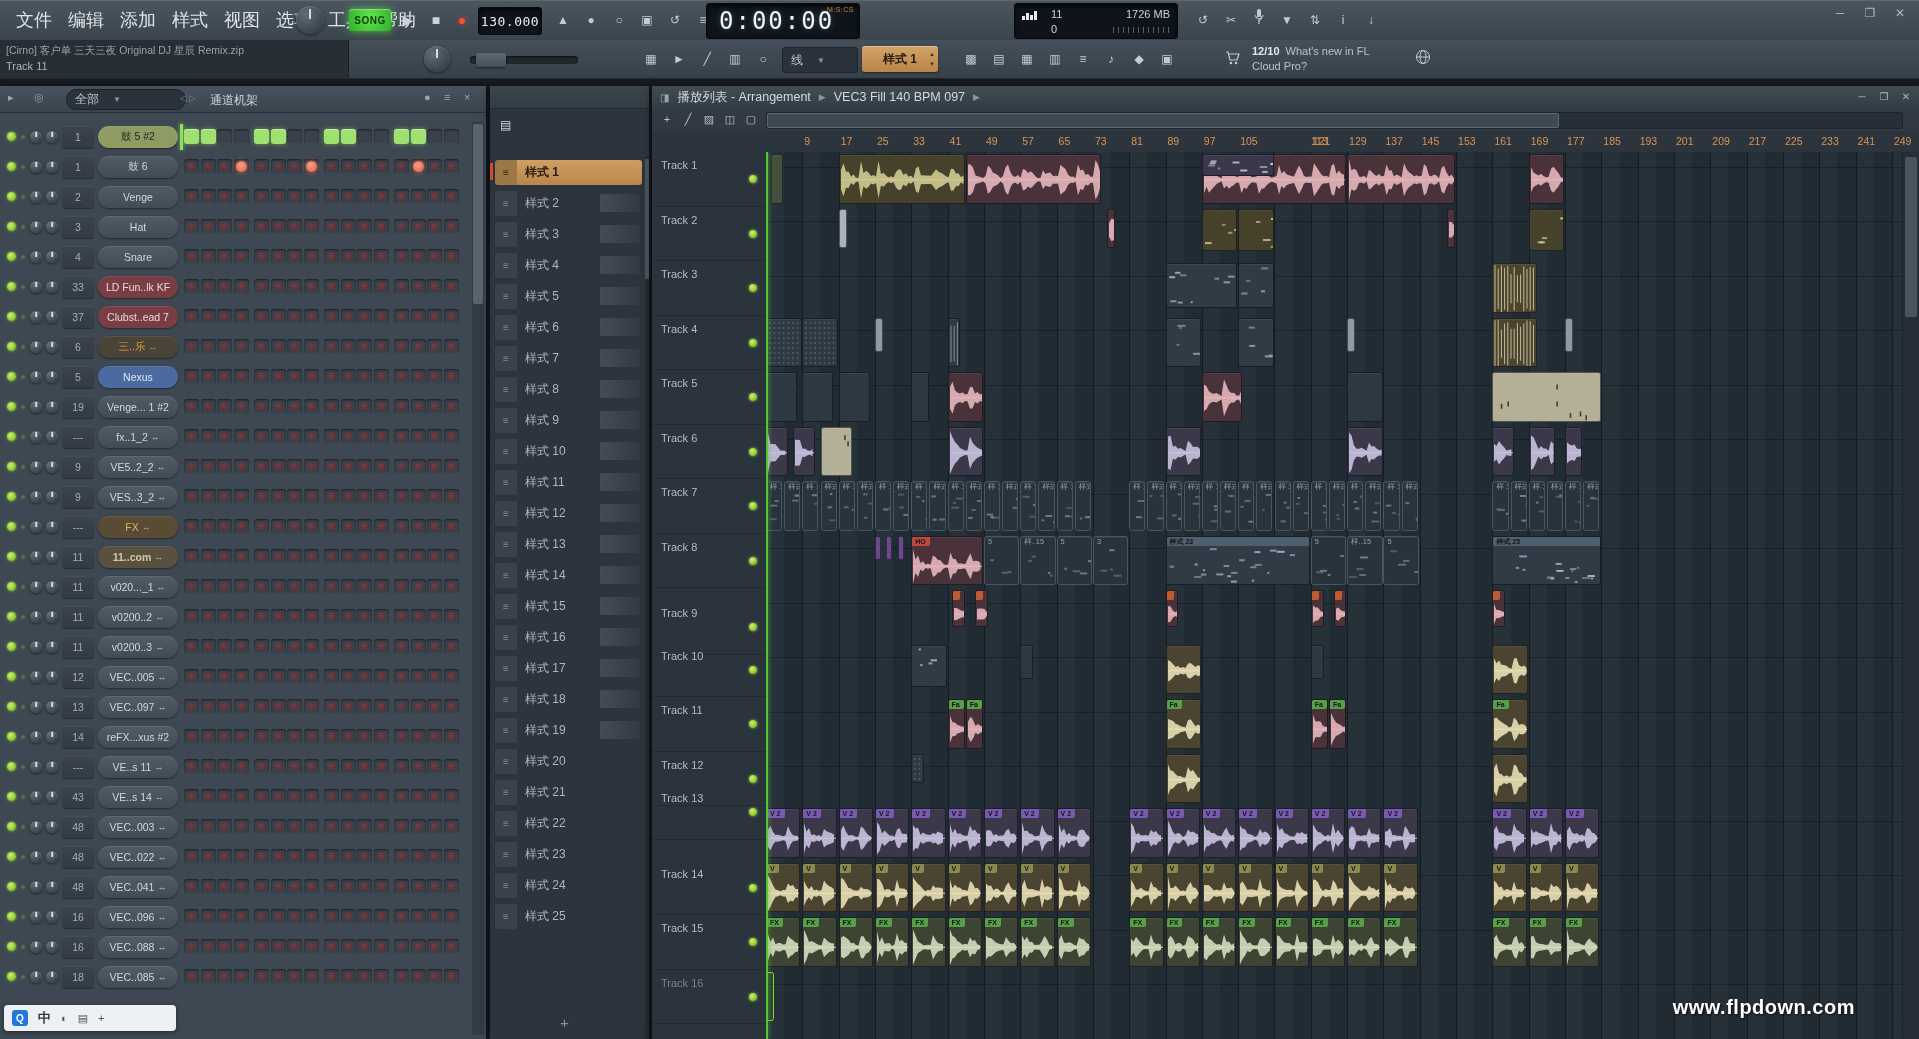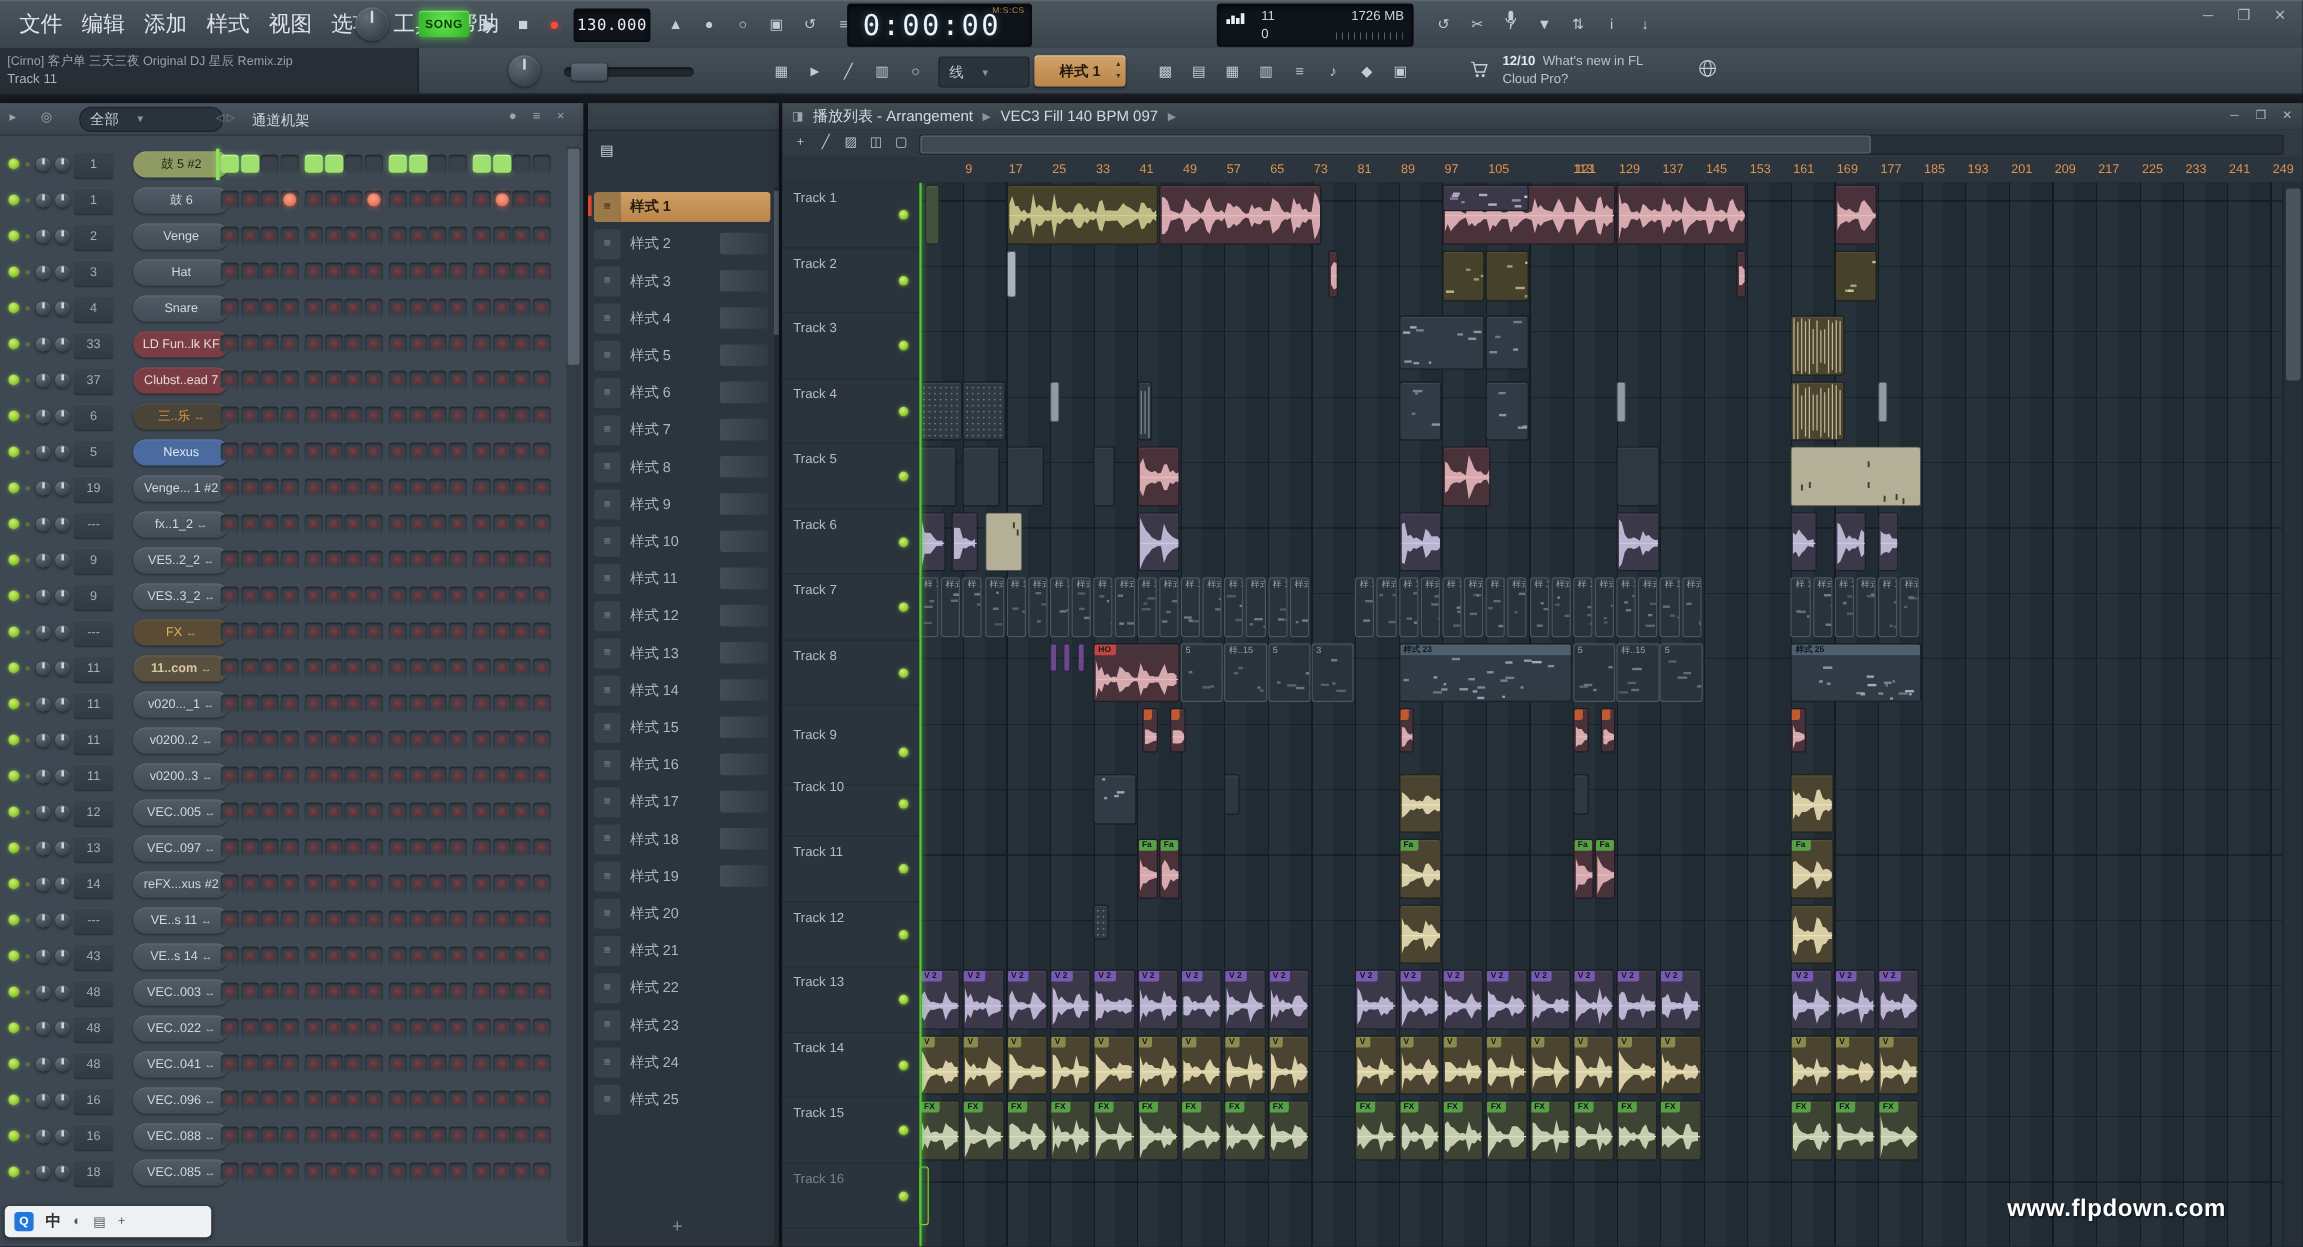--- a/index.html
+++ b/index.html
@@ -70,21 +70,21 @@
   .cr-page{position:absolute;left:180px;top:7px;font-size:9px;color:#7f8a93;letter-spacing:2px}
   .chrow{position:absolute;left:0;width:470px;height:30px}
   .cled{position:absolute;left:7px;top:10px;width:9px;height:9px;border-radius:50%;
     background:radial-gradient(circle at 40% 35%,#cdf170,#8cc42e 65%,#4c7418);box-shadow:0 0 3px rgba(150,230,70,.8)}
   .cmdot{position:absolute;left:21px;top:13px;width:4px;height:4px;border-radius:50%;background:#5e6e44}
   .kpan{left:30px;top:9px}
   .kvol{left:46px;top:9px}
   .chnum{position:absolute;left:62px;top:4px;width:32px;height:22px;border-radius:3px;background:linear-gradient(#3b444d,#323b43);
     box-shadow:inset 0 1px 0 rgba(255,255,255,.06),0 1px 1px rgba(0,0,0,.4);
     display:flex;align-items:center;justify-content:center;font-size:10.5px;color:#9fb0ba}
-  .chname{position:absolute;left:111px;top:4px;width:80px;height:22px;border-radius:11px;background:linear-gradient(#515c66,#414b55);
+  .chname{position:absolute;left:98px;top:4px;width:80px;height:22px;border-radius:11px;background:linear-gradient(#515c66,#414b55);
     box-shadow:inset 0 1px 0 rgba(255,255,255,.09),0 1px 2px rgba(0,0,0,.45);
     display:flex;align-items:center;justify-content:center;gap:3px;font-size:10.5px;color:#cfd8df;white-space:nowrap;overflow:hidden}
   .charrows{font-size:9px;opacity:.85}
   .chsel{position:absolute;left:180px;top:2px;width:3px;height:26px;background:#8ee060;box-shadow:0 0 4px rgba(140,230,90,.8)}
   .step{position:absolute;top:7px;width:15px;height:15px;border-radius:3px;background:#39424a;
     box-shadow:inset 0 1px 2px rgba(0,0,0,.55),inset 0 -1px 0 rgba(255,255,255,.05)}
   .step.dim-red::after{content:"";position:absolute;inset:3px;border-radius:50%;
     background:radial-gradient(circle at 45% 40%,#6f4046,#55323a 72%)}
   .step.lit-red::after{content:"";position:absolute;inset:2px;border-radius:50%;
     background:radial-gradient(circle at 45% 40%,#ffa388,#e06a52 75%);box-shadow:0 0 5px rgba(255,120,90,.7)}
@@ -1287,21 +1287,21 @@
           <span class="tled"></span>
         </div>
         <div class="trow" style="top: 545px;">
           <span class="tname">Track 11</span>
           <span class="tled"></span>
         </div>
         <div class="trow" style="top: 599.5px;">
           <span class="tname">Track 12</span>
           <span class="tled"></span>
         </div>
-        <div class="trow" style="top: 654px; text-align: center;">
+        <div class="trow" style="top: 633px; text-align: center;">
           <span class="tname">Track 13</span>
           <span class="tled"></span>
         </div>
         <div class="trow" style="top: 708.5px;">
           <span class="tname">Track 14</span>
           <span class="tled"></span>
         </div>
         <div class="trow" style="top: 763px;">
           <span class="tname">Track 15</span>
           <span class="tled"></span>

